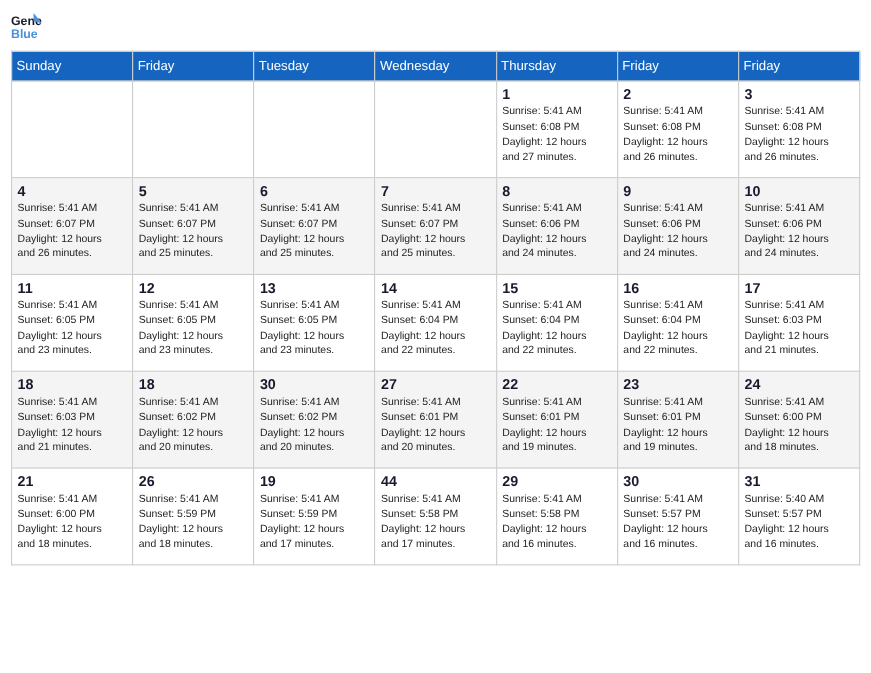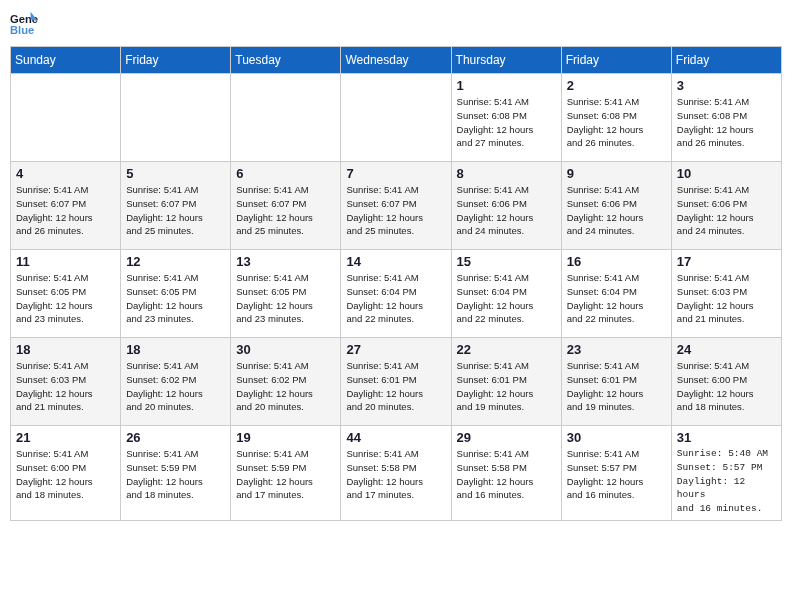--- a/index.html
+++ b/index.html
@@ -334,20 +334,20 @@
         </td>
         <td>
           <span class="day-num">30</span>
           <div class="day-info" style="white-space: pre-line;">Sunrise: 5:41 AM
 Sunset: 5:57 PM
 Daylight: 12 hours
 and 16 minutes.</div>
         </td>
         <td>
           <span class="day-num">31</span>
-          <div class="day-info" style="white-space: pre-line; font-family: Liberation Mono, monospace;">Sunrise: 5:40 AM
+          <div class="day-info" style="white-space: pre-line;">Sunrise: 5:40 AM
 Sunset: 5:57 PM
 Daylight: 12 hours
 and 16 minutes.</div>
         </td>
       </tr>
     </tbody>
 </table>
 
 </body></html>

